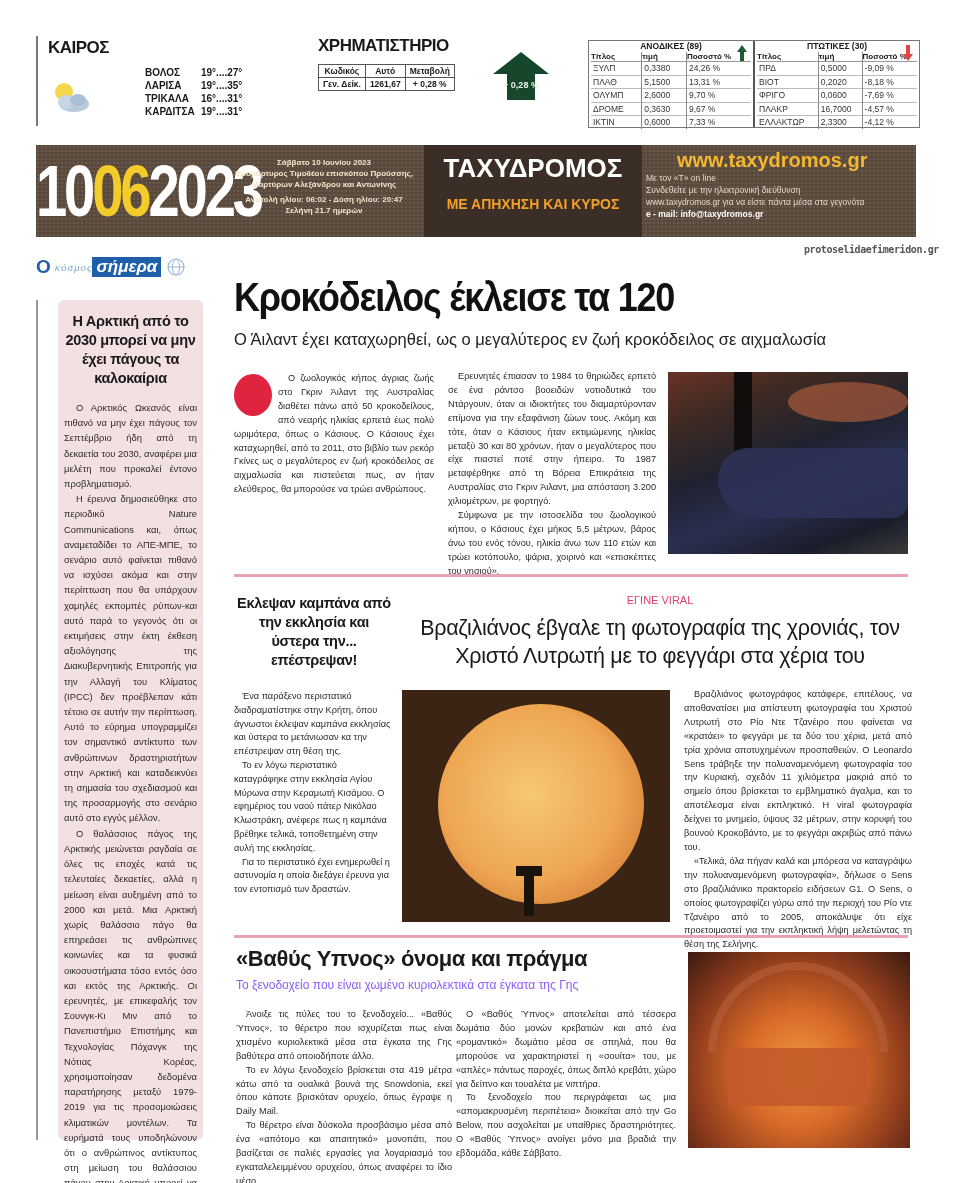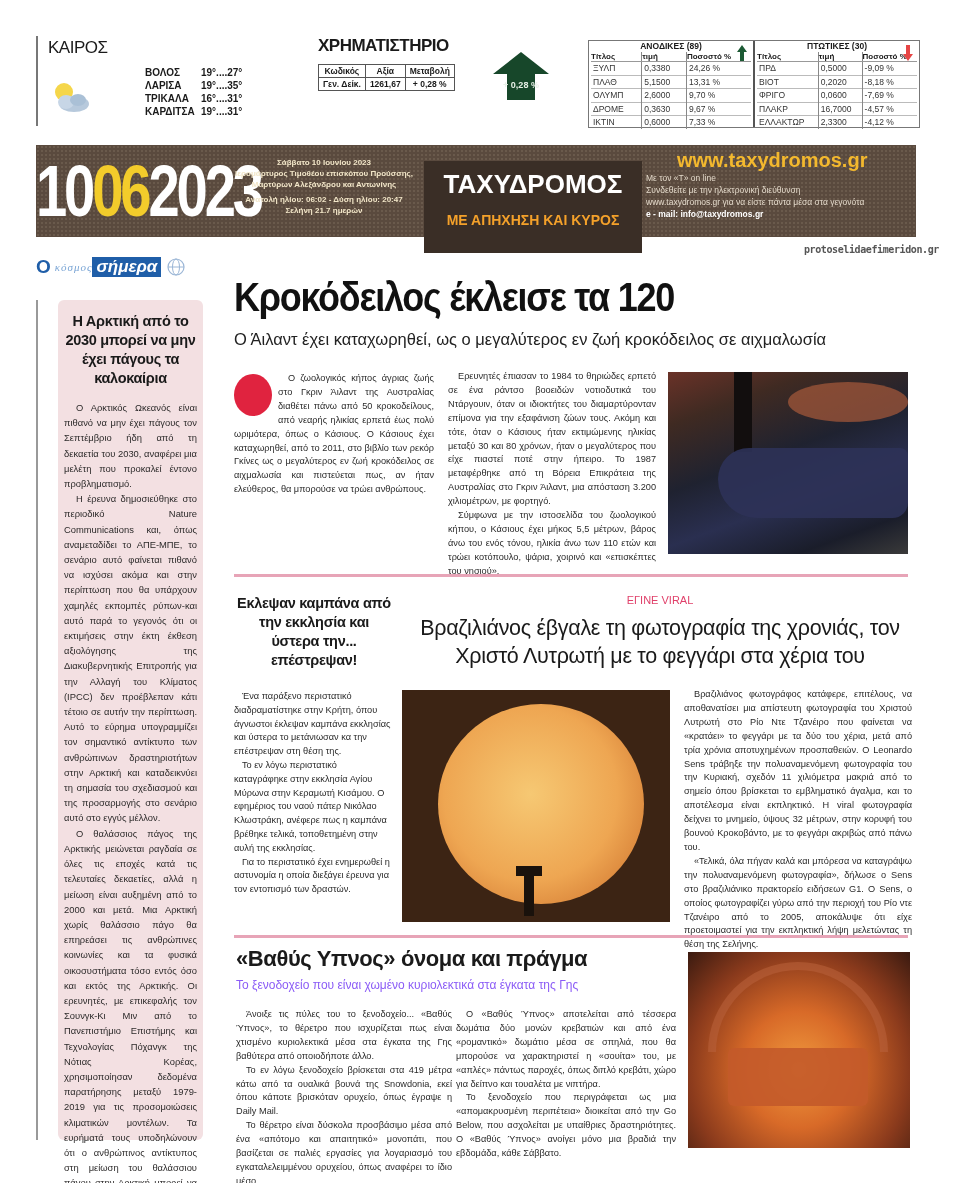--- a/index.html
+++ b/index.html
@@ -3,21 +3,21 @@
 <meta charset="utf-8">
 <style>
   * { box-sizing: border-box; margin: 0; padding: 0; }
   html, body { width: 960px; height: 1183px; background: #fff; overflow: hidden; }
   body { font-family: "Liberation Sans", sans-serif; color: #1a1a1a; position: relative; }
 
   .abs { position: absolute; }
 
   
   .weather { left: 36px; top: 36px; width: 230px; height: 90px; border-left: 2px solid #777; padding-left: 10px; }
-  .weather h2 { font-family: "Liberation Sans", sans-serif; font-weight: normal; font-size: 17px; letter-spacing: -0.5px; margin-top: 2px; }
+  .weather h2 { font-family: "Liberation Sans", sans-serif; font-weight: bold; font-size: 17px; letter-spacing: -0.5px; margin-top: 2px; }
   .weather .sun { position: absolute; left: 12px; top: 44px; width: 40px; height: 36px; }
   .weather .rows { position: absolute; left: 70px; top: 30px; font-size: 10px; font-weight: bold; line-height: 13px; }
   .weather .row { display: flex; margin-left: 37px; }
   .weather .city { width: 56px; }
 
   
   .stock { left: 318px; top: 36px; width: 140px; height: 80px; }
   .stock h2 { font-size: 17px; font-weight: bold; letter-spacing: -0.5px; }
   .stock table { margin-top: 8px; border-collapse: collapse; font-size: 8.5px; font-weight: bold; }
   .stock td { border: 1px solid #555; padding: 1px 4px; text-align: center; }
@@ -35,21 +35,21 @@
   .mov td + td, .mov th + th { border-left: 1px solid #888; }
   .mov .ind { position: absolute; right: 6px; top: 4px; width: 10px; height: 16px; }
 
   
   .banner { left: 36px; top: 145px; width: 880px; height: 92px; background: #5a4a3e; 
      background-image: radial-gradient(#6a5a4c 1px, transparent 1px); background-size: 4px 4px; }
   .date-big { position: absolute; left: 0; top: 6px; font-size: 72px; font-weight: bold; color: #fff; letter-spacing: -4px; font-family: "Liberation Sans", sans-serif; transform: scaleX(0.78); transform-origin: left; line-height: 80px; }
   .date-big .hl { color: #f3cc2b; }
   .date-info { position: absolute; left: 188px; top: 12px; width: 200px; color: #f2e6c8; font-size: 8px; font-weight: bold; text-align: center; line-height: 11px; }
   .date-info .gap { height: 4px; }
-  .brand { position: absolute; left: 388px; top: 16px; width: 218px; height: 92px; background: #3a2e26; text-align: center; }
+  .brand { position: absolute; left: 388px; top: 0; width: 218px; height: 92px; background: #3a2e26; text-align: center; }
   .brand .name { color: #fff; font-size: 26px; font-weight: bold; margin-top: 8px; letter-spacing: 0; }
   .brand .slogan { color: #f4a12a; font-size: 14px; font-weight: bold; margin-top: 12px; }
   .web { position: absolute; left: 606px; top: 0; width: 274px; padding: 4px 0 0 4px; }
   .web .url { color: #f3b82e; font-size: 20px; font-weight: bold; margin-left: 31px; }
   .web .line { color: #e4dacb; font-size: 8.5px; line-height: 12px; }
   .web .mail { color: #fff; font-weight: bold; }
   .credit { left: 780px; top: 244px; font-size: 10px; font-weight: bold; color: #555; font-family: "DejaVu Sans Mono", monospace; letter-spacing: -0.4px; margin-left: 24px; }
 
   
   .section-logo { left: 36px; top: 256px; height: 22px; display: flex; align-items: center; }
@@ -137,21 +137,21 @@
       </div>
   </div>
 </div>
 
 <div class="abs stock">
   <h2>ΧΡΗΜΑΤΙΣΤΗΡΙΟ</h2>
   <table>
     <tbody>
         <tr>
       <td>Κωδικός</td>
-      <td>Αξία</td>
+      <td>Αυτό</td>
       <td>Μεταβολή</td>
     </tr>
     <tr>
       <td>Γεν. Δείκ.</td>
       <td>1261,67</td>
       <td>+ 0,28 %</td>
     </tr>
   </tbody>
     </table>
 </div>

